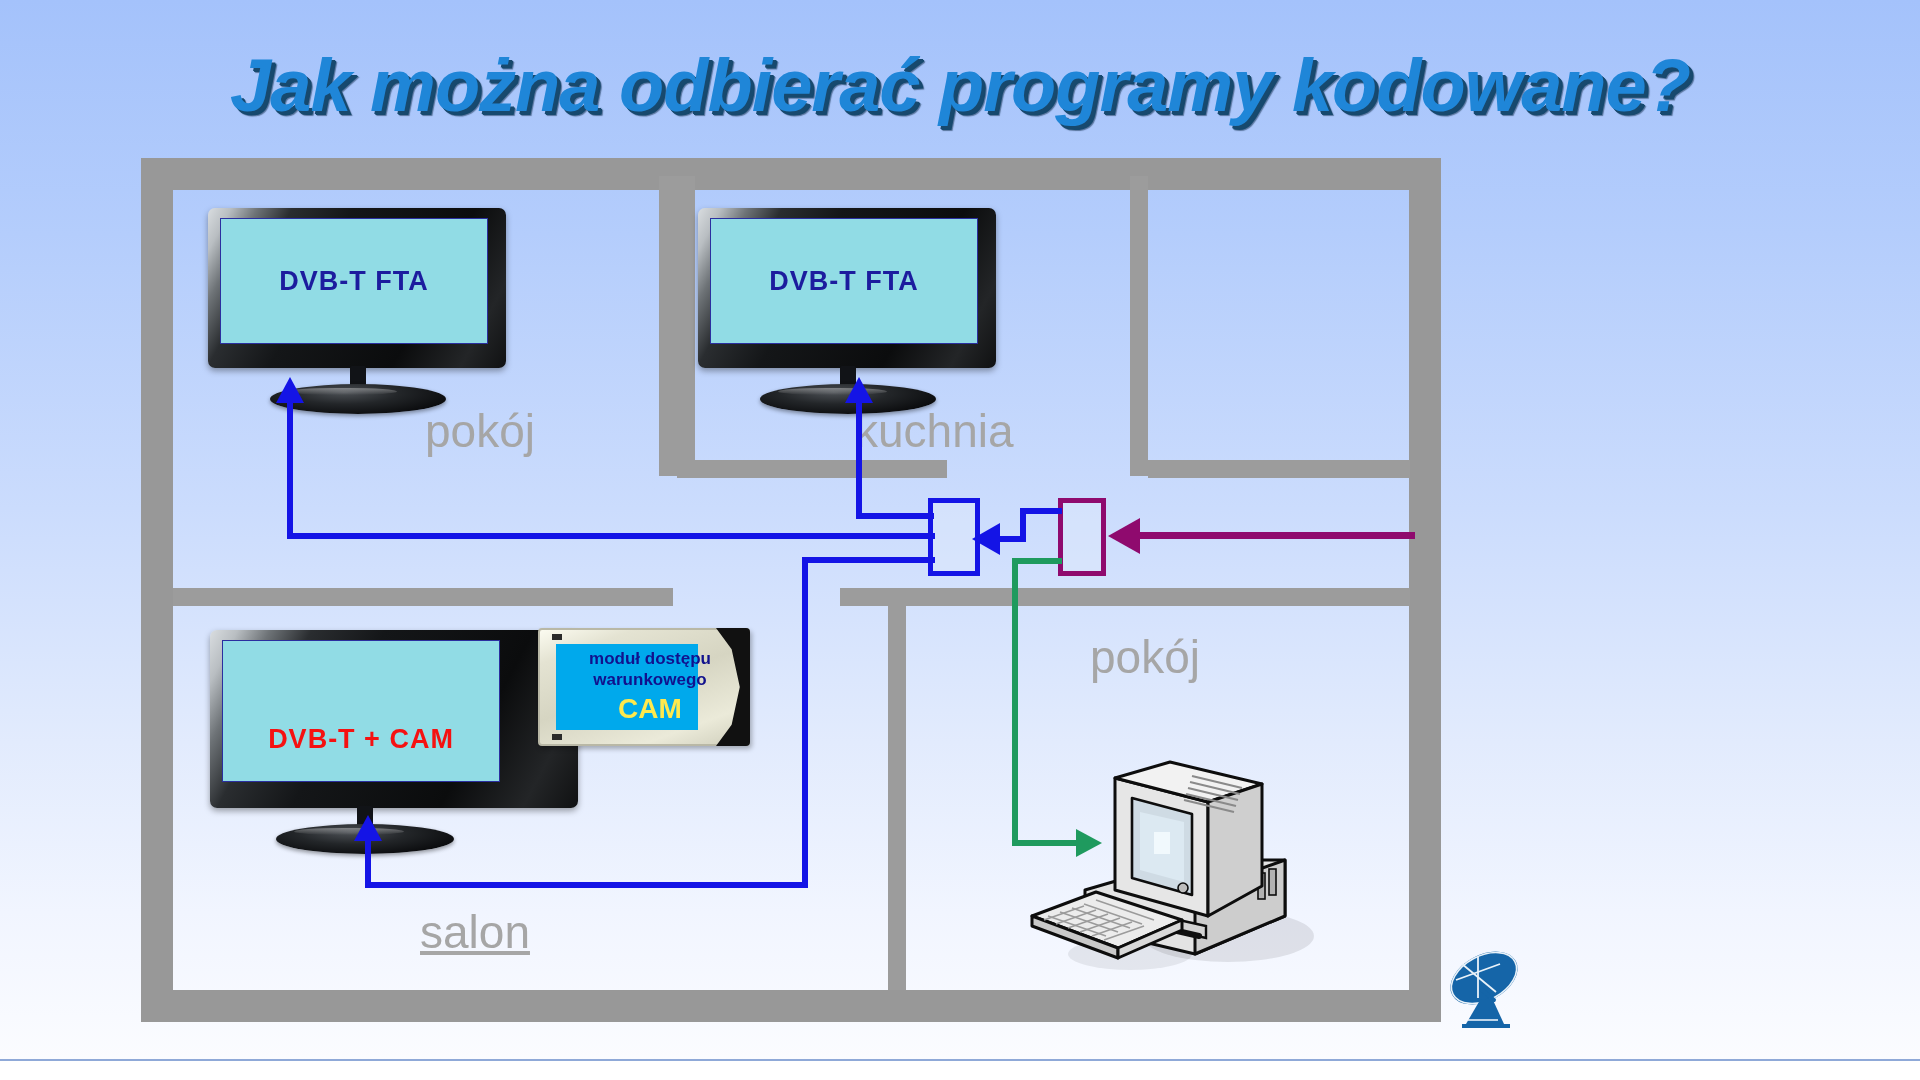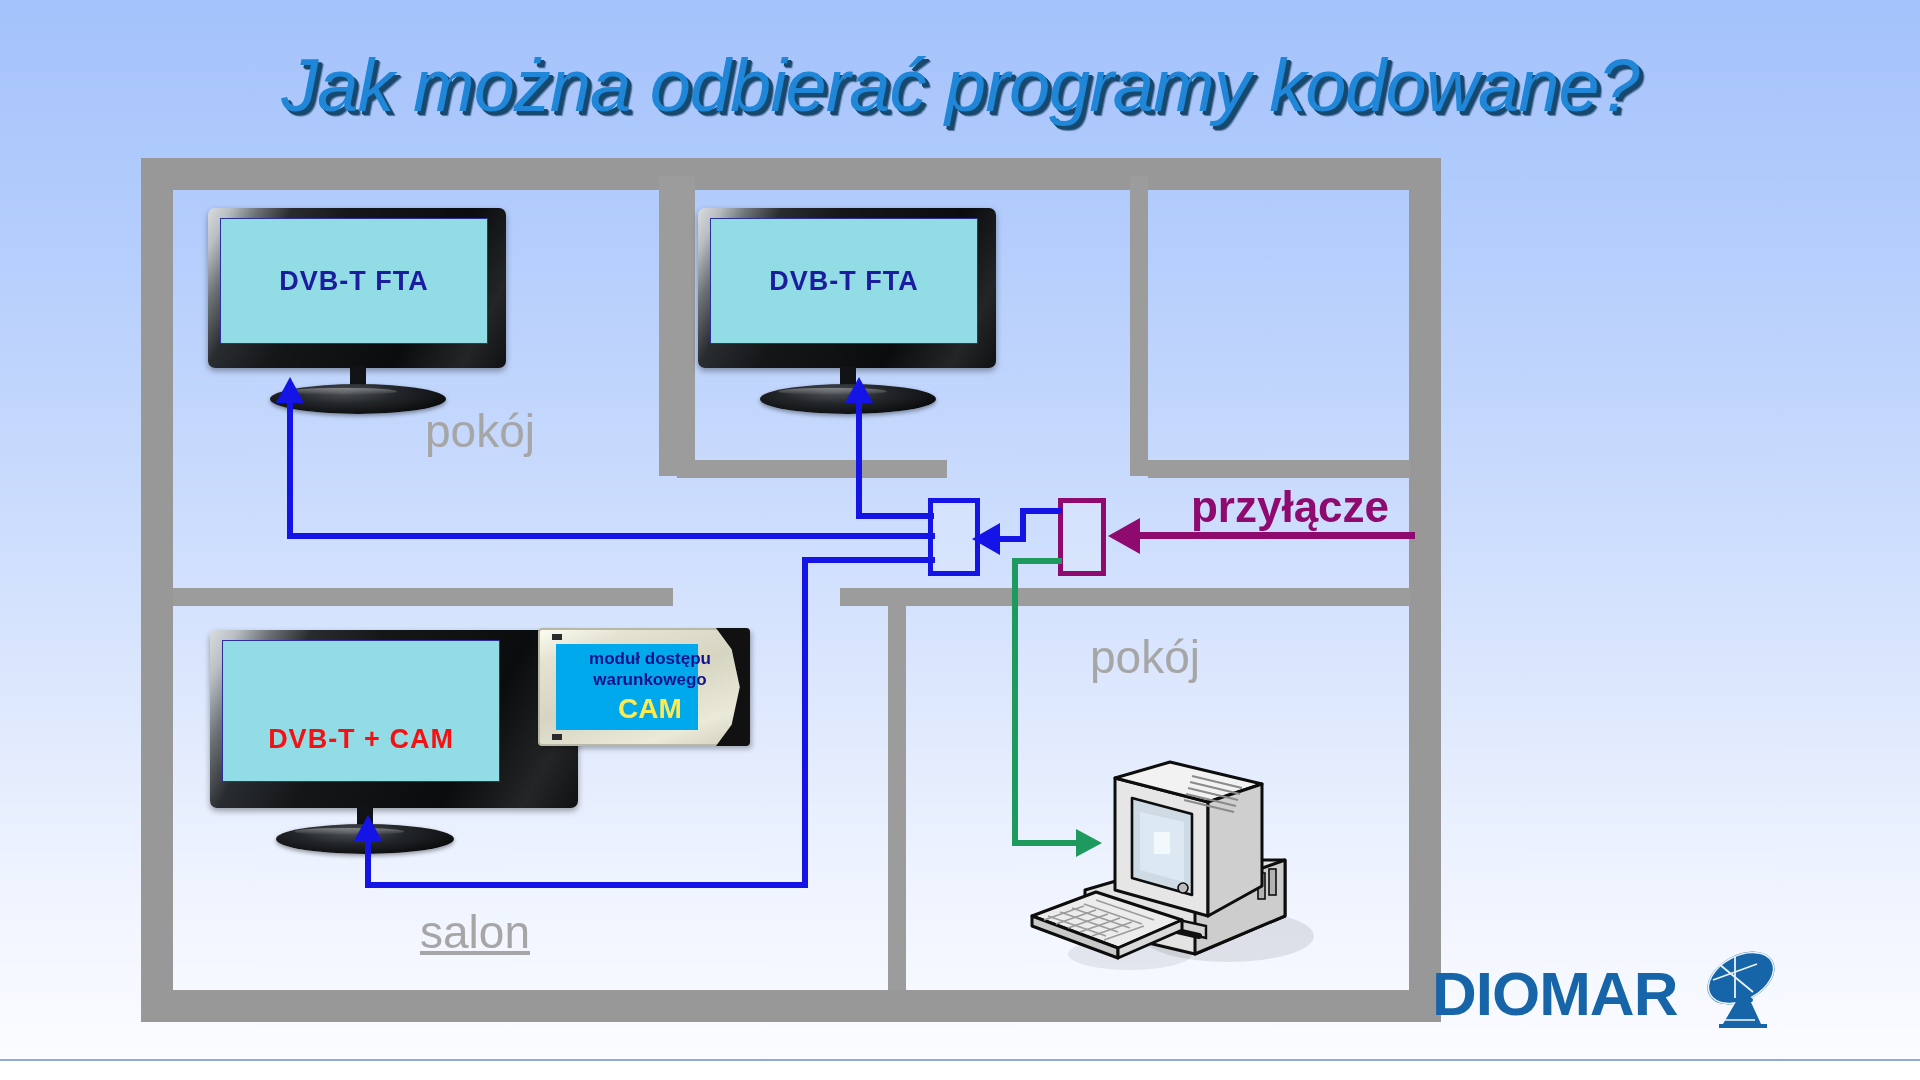--- a/index.html
+++ b/index.html
@@ -18,21 +18,21 @@
   }
   #bottom-rule{
     position:absolute; left:0; top:1059px; width:1920px; height:2px;
     background:#8fa9d8;
   }
 
   
   #title{
     position:absolute; left:0; top:38px; width:1920px; height:96px;
     text-align:center;
-    font-size:74px; font-weight:normal; font-style:italic;
+    font-size:74px; font-weight:bold; font-style:italic;
     letter-spacing:-1px;
     color:#1f86d8;
     text-shadow:
        3px 3px 0 #17496e,
        4px 4px 0 #17496e,
        5px 5px 1px rgba(20,50,80,.55);
     white-space:nowrap;
     line-height:96px;
   }
 
@@ -173,20 +173,21 @@
   <div class="wall light" style="left:1130px;top:176px; width:18px; height:300px;"></div>
   <div class="wall light" style="left:1148px;top:460px; width:262px;height:18px;"></div>
 
   <div class="wall light" style="left:173px; top:588px; width:500px; height:18px;"></div>
 
   <div class="wall light" style="left:840px; top:588px; width:570px; height:18px;"></div>
 
   <div class="wall light" style="left:888px; top:588px; width:18px; height:402px;"></div>
 
   <div class="room-label" style="left:425px; top:404px;">pokój</div>
+  <div class="room-label" style="left:855px; top:404px;">kuchnia</div>
   <div class="room-label" style="left:420px; top:905px;text-decoration:underline;">salon</div>
   <div class="room-label" style="left:1090px;top:630px;">pokój</div>
 
   <div class="tv" style="left:208px; top:208px; width:298px; height:160px;">
     <div class="bezel"></div>
     <div class="glass" style="left:12px; top:10px; width:268px; height:126px;">
       <span class="scr-text blue">DVB-T  FTA</span>
     </div>
     <div class="neck" style="left:142px; top:158px; width:16px; height:24px;"></div>
     <div class="base" style="left:62px; top:176px; width:176px; height:30px;"></div>
@@ -245,21 +246,20 @@
   <div class="cable b" style="left:365px; top:882px; width:443px; height:6px;"></div>
   <div class="cable b" style="left:365px; top:838px; width:6px;   height:50px;"></div>
   <div class="arrow up-b" style="left:354px; top:815px;"></div>
 
   <div class="cable g" style="left:1012px; top:558px; width:50px; height:6px;"></div>
   <div class="cable g" style="left:1012px; top:558px; width:6px;  height:288px;"></div>
   <div class="cable g" style="left:1012px; top:840px; width:64px; height:6px;"></div>
   <div class="arrow right-g" style="left:1076px; top:829px;"></div>
 
   <div id="catv-caption" style="left:1130px; top:482px; width:320px;">
-    <div>przyłącze</div>
   </div>
 
   <div id="pc" style="left:1010px; top:740px; width:330px; height:240px;">
     <svg width="330" height="240" viewBox="0 0 330 240">
 
       <ellipse cx="218" cy="196" rx="86" ry="26" fill="#000" opacity="0.09"></ellipse>
       <ellipse cx="120" cy="214" rx="62" ry="16" fill="#000" opacity="0.07"></ellipse>
 
       <path d="M75 150 L75 188 L185 214 L275 176 L275 120 L178 120 Z" fill="#e3e3e3" stroke="#0d0d0d" stroke-width="3" stroke-linejoin="round"></path>
       <path d="M185 214 L275 176 L275 120 L185 152 Z" fill="#cdcdcd" stroke="#0d0d0d" stroke-width="3" stroke-linejoin="round"></path>
@@ -303,21 +303,20 @@
           <path d="M46 184 L86 170"></path>
         <path d="M58 188 L98 174"></path>
           <path d="M70 192 L110 178"></path>
         <path d="M82 196 L122 182"></path>
           <path d="M94 200 L134 186"></path>
       </g>
     </svg>
   </div>
 
   <div id="logo" style="left:1432px; top:950px;">
-    <span class="word">DIOMAR</span>
     <span style="display:inline-block;">
       <svg width="92" height="82" viewBox="0 0 92 82">
         <ellipse cx="52" cy="28" rx="35" ry="22" transform="rotate(-28 52 28)" fill="#1565a8" stroke="#1565a8" stroke-width="2"></ellipse>
         <ellipse cx="52" cy="28" rx="35" ry="22" transform="rotate(-28 52 28)" fill="none" stroke="#e9f2f9" stroke-width="1.6"></ellipse>
         <g stroke="#e9f2f9" stroke-width="1.8" fill="none">
           <path d="M24 30 L68 14"></path>
           <path d="M30 14 L64 42"></path>
           <path d="M46 6 L46 48"></path>
         </g>
         <path d="M50 40 L62 50" stroke="#1565a8" stroke-width="4" stroke-linecap="round"></path>

